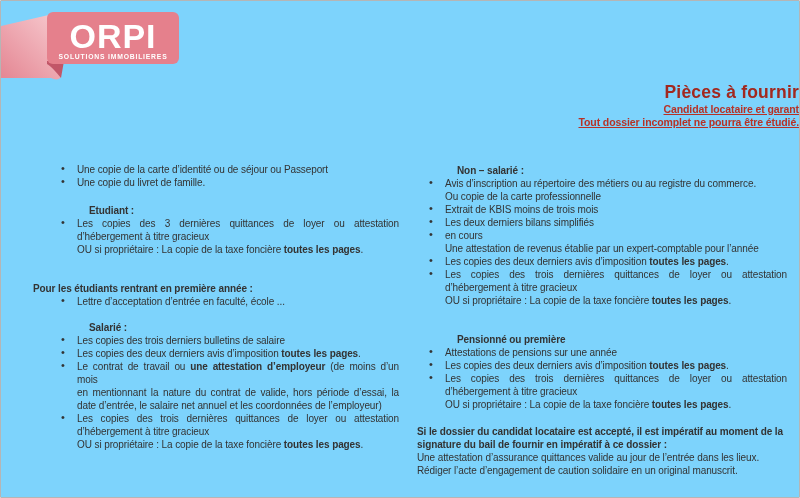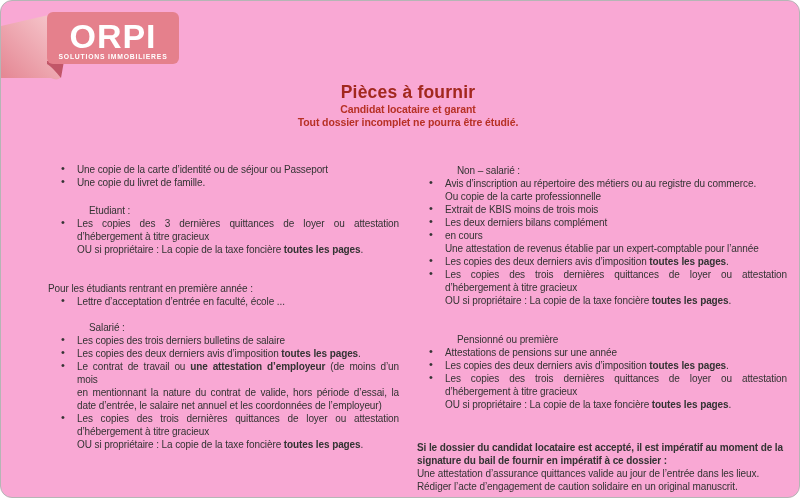--- a/index.html
+++ b/index.html
@@ -1,48 +1,48 @@
 <!DOCTYPE html>
 <html><head>
 <meta charset="utf-8">
 <style>
   html, body { margin:0; padding:0; background:#ffffff; }
   .page {
     position:relative; box-sizing:border-box;
     width:800px; height:498px;
-    background:#f9a8d4;
-    border:1px solid #b5b5b5; border-radius:12px;
+    background:#7dd3fc;
+    border:1px solid #b5b5b5; border-radius:1px;
     overflow:hidden;
     font-family:"Liberation Sans", sans-serif;
     font-size:10px; line-height:13px; letter-spacing:-0.1px;
     color:#333333;
   }
   .logo { position:absolute; left:0; top:0; }
-  .header { position:absolute; top:80px; left:16px; right:0; text-align:center; }
+  .header { position:absolute; top:80px; left:16px; right:0; text-align:right; }
   .title { font-size:17.5px; line-height:22px; font-weight:700; color:#a2281e; letter-spacing:0.2px; }
-  .sub   { font-size:10.5px; line-height:13px; font-weight:700; color:#b73125; }
+  .sub   { font-size:10.5px; line-height:13px; font-weight:700; color:#b73125;text-decoration:underline; }
   .col { position:absolute; top:157px; }
   .left  { left:32px;  width:366px; }
   .right { left:400px; width:386px; }
   ul.list { list-style:none; margin:0; padding:0 0 0 26px; }
   ul.list li { position:relative; padding-left:18px; }
   ul.list li:not(.nob)::before {
     content:"\2022"; position:absolute; left:2px; top:-1px; font-size:11px; color:#333;
   }
-  .sec-h { font-weight:400; margin-left:56px; }
+  .sec-h { font-weight:700; margin-left:56px; }
   .left .intro { margin-top:5px; }
   .sec-h.etud  { margin-top:15px; }
-  .sec-h.flush { margin-left:15px; margin-top:26px; }
+  .sec-h.flush { margin-left:0; margin-top:26px; }
   .sec-h.sal   { margin-top:13px; }
   .sec-h.nonsal{ margin-top:6px; }
   .sec-h.pens  { margin-top:26px; }
   .ln { min-height:13px; }
   .ln.j { text-align:justify; text-align-last:justify; }
   .b { font-weight:700; }
-  .footer { margin:30px 0 0 16px; }
+  .footer { margin:14px 0 0 16px; }
 </style>
 </head>
 <body>
 
 <div class="page">
 
   <svg class="logo" width="200" height="85" viewBox="0 0 200 85">
     <defs>
       <linearGradient id="tailGrad" gradientUnits="userSpaceOnUse" x1="55" y1="18" x2="0" y2="72">
         <stop offset="0" stop-color="#f6c6cc"></stop>
@@ -119,21 +119,21 @@
     <div class="sec-h nonsal">Non – salarié :</div>
     <ul class="list">
       <li>
         <div class="ln"><span>Avis d’inscription au répertoire des métiers ou au registre du commerce.</span></div>
         <div class="ln"><span>Ou copie de la carte professionnelle</span></div>
       </li>
       <li>
         <div class="ln"><span>Extrait de KBIS moins de trois mois</span></div>
       </li>
       <li>
-        <div class="ln"><span>Les deux derniers bilans complément</span></div>
+        <div class="ln"><span>Les deux derniers bilans simplifiés</span></div>
       </li>
       <li>
         <div class="ln"><span>en cours</span></div>
         <div class="ln"><span>Une attestation de revenus établie par un expert-comptable pour l’année</span></div>
       </li>
       <li>
         <div class="ln"><span>Les copies des deux derniers avis d’imposition </span><span class="b">toutes les pages</span><span>.</span></div>
       </li>
       <li>
         <div class="ln j"><span>Les copies des trois dernières quittances de loyer ou attestation</span></div>

